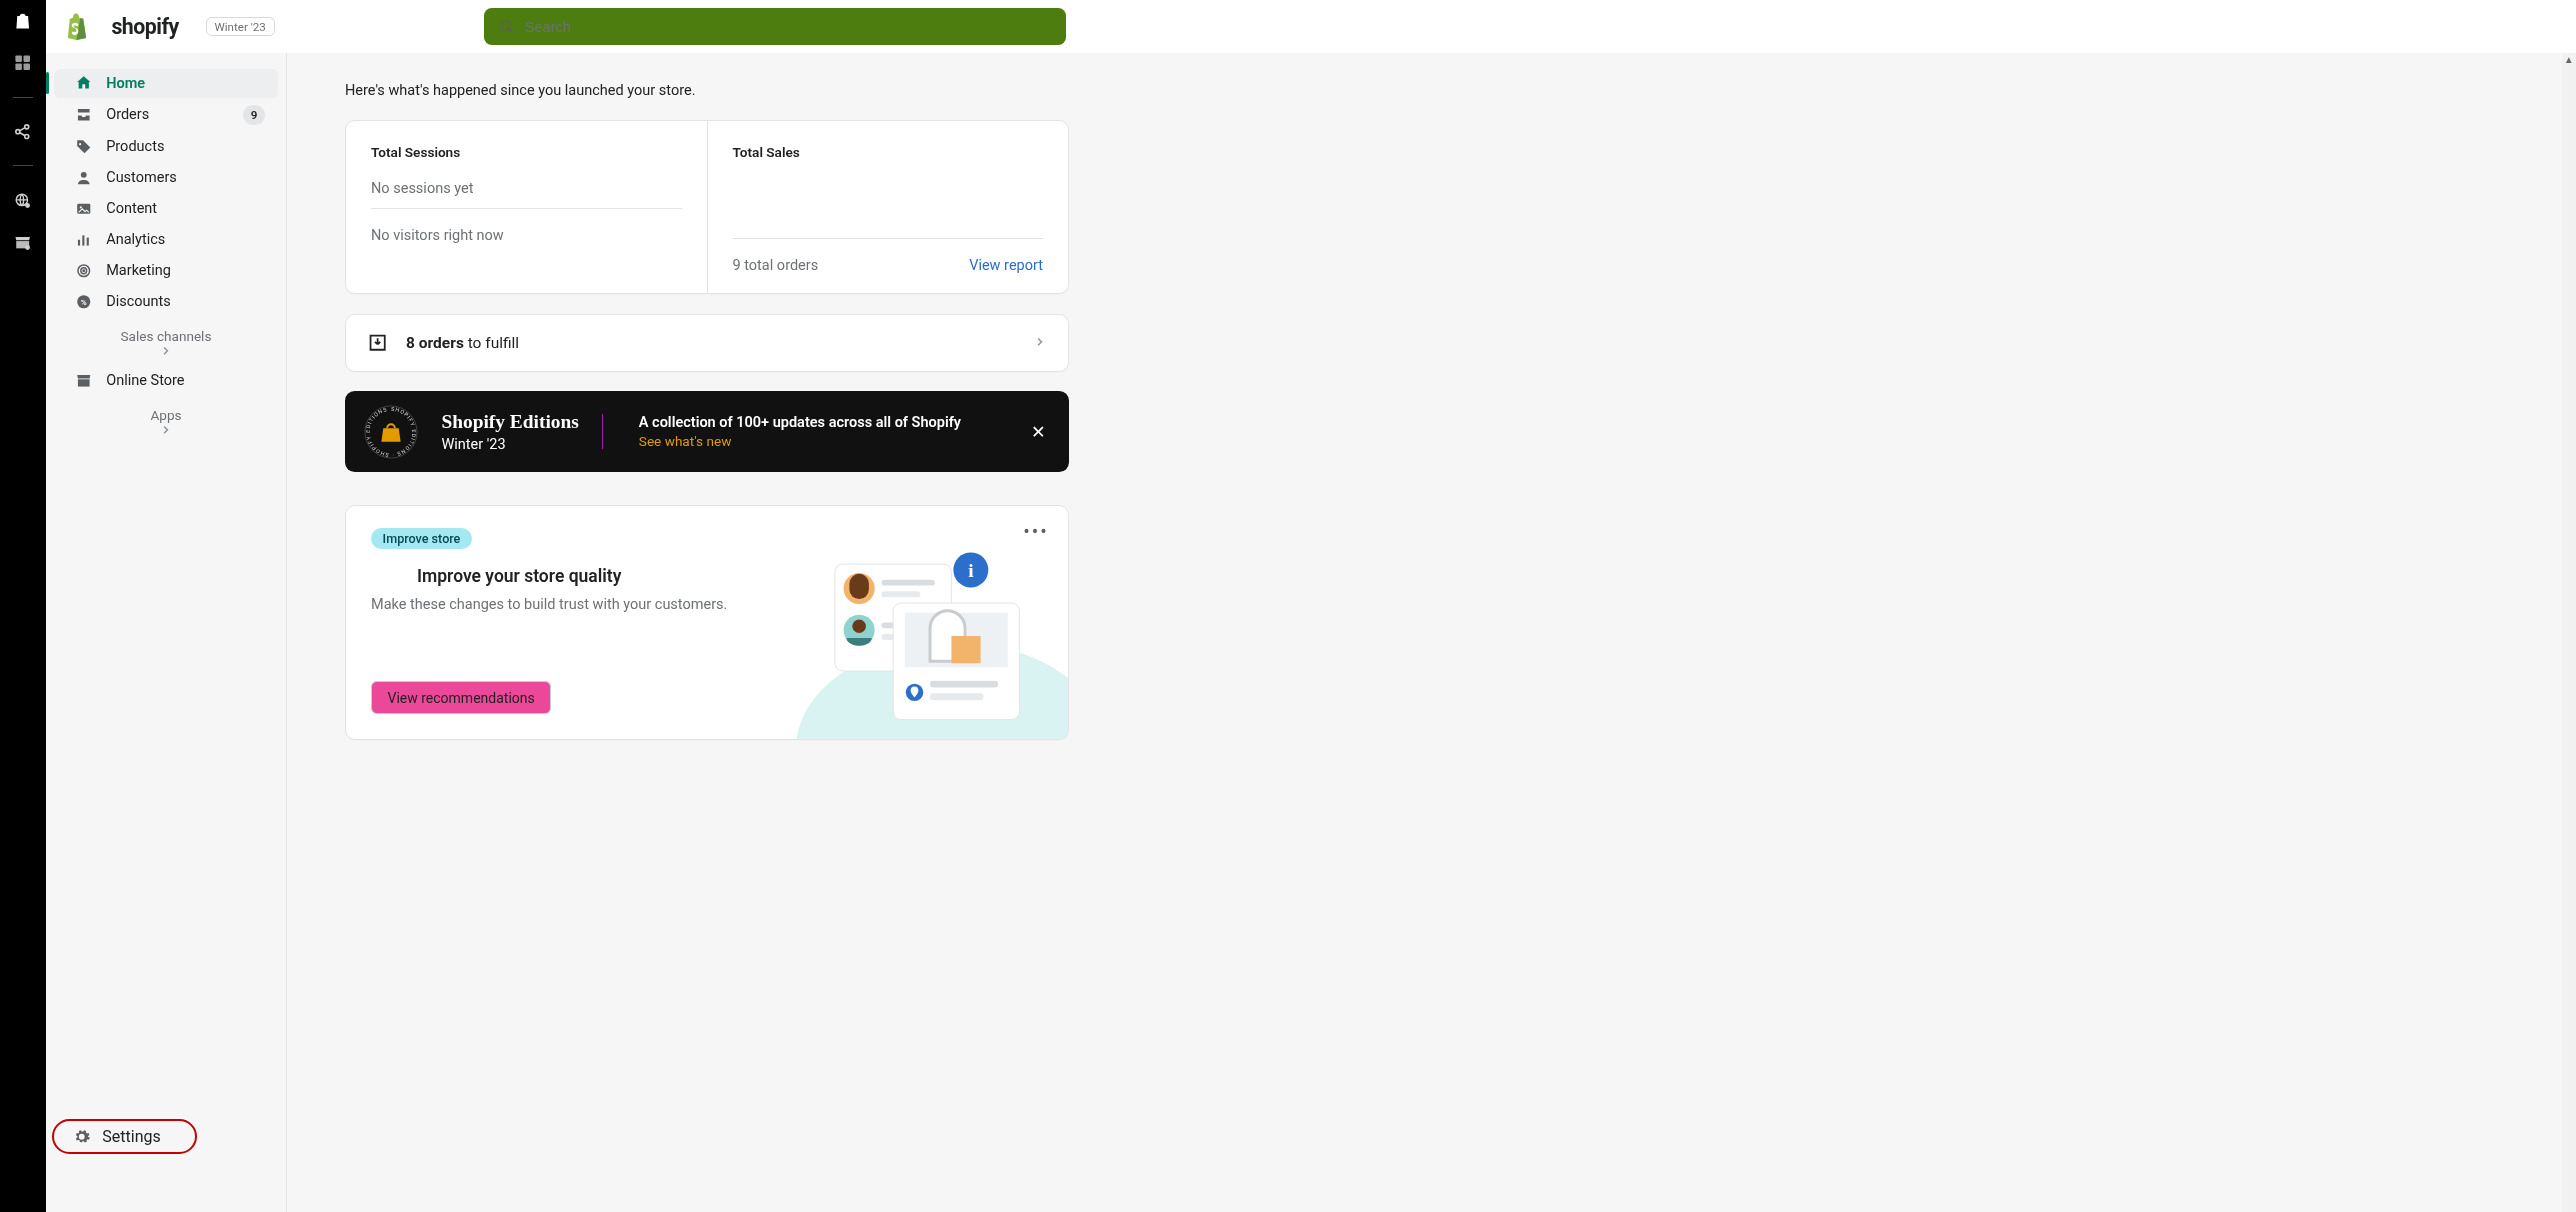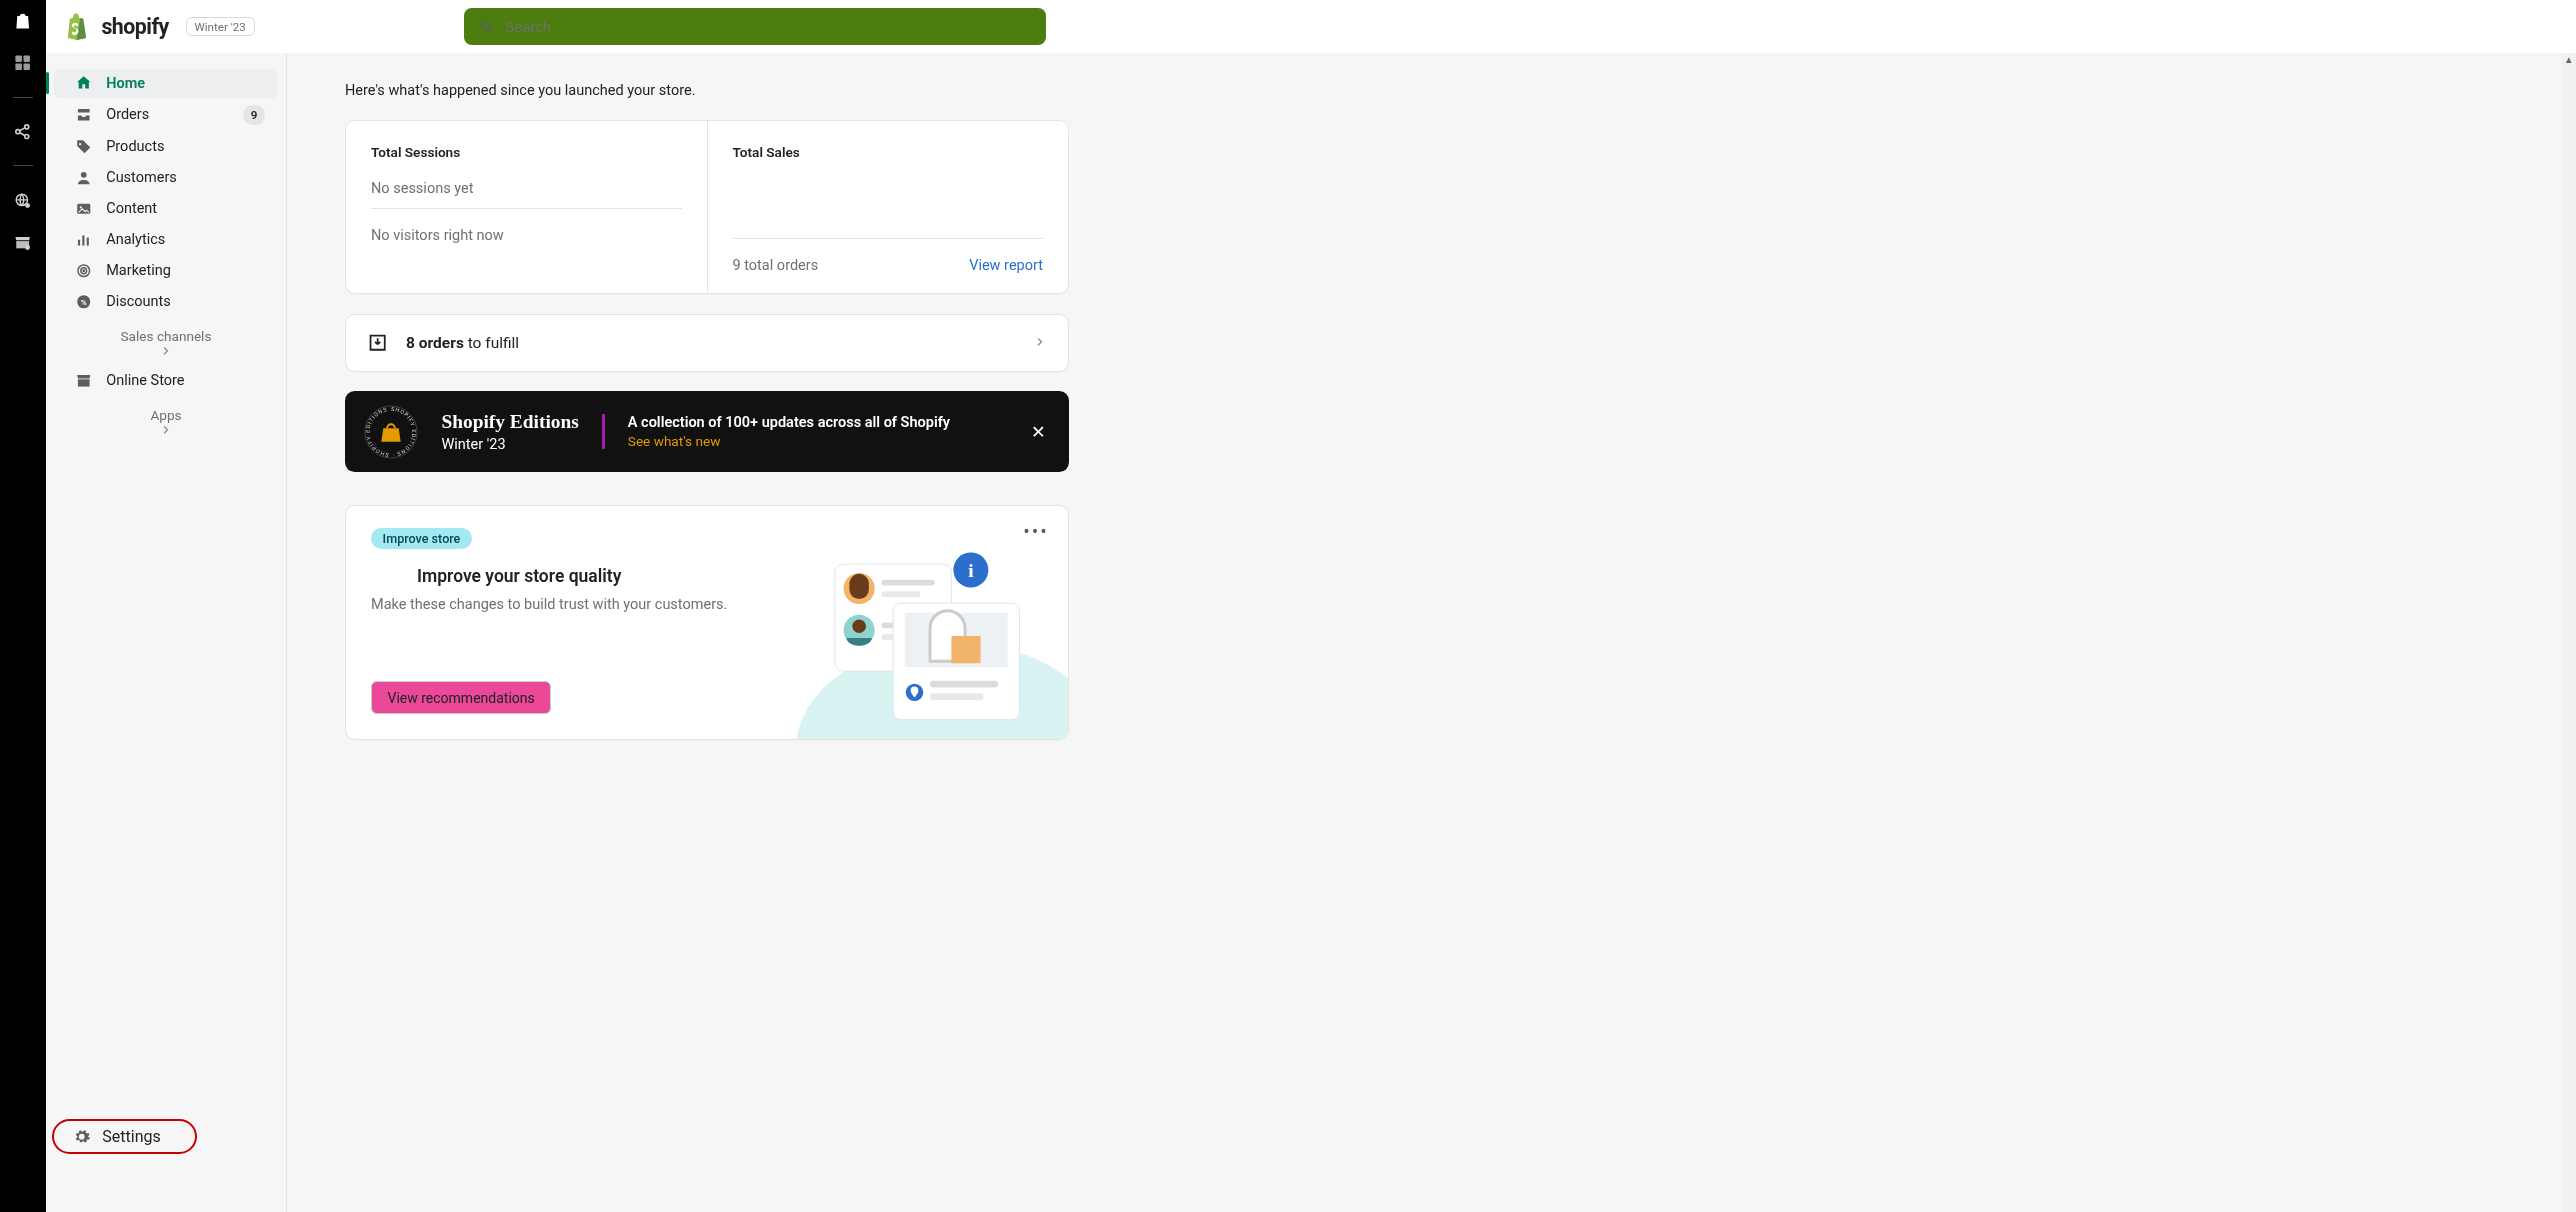--- a/index.html
+++ b/index.html
@@ -8,21 +8,21 @@
 
   
   .rail { width:46px; background:#000; flex-shrink:0; display:flex; flex-direction:column; align-items:center; padding-top:9.7px; gap:21.3px; }
   .rail .sep { width:19.4px; height:1px; background:#454545; margin:1.9px 0;}
   .rail-icon { width:21.3px; height:21.3px; color:#cfcfcf; display:flex; align-items:center; justify-content:center;}
   .rail-icon svg { width:19.4px; height:19.4px; }
 
   
   .main-col { flex:1; display:flex; flex-direction:column; min-width:0;}
   .topbar { height:53px; background:#fff; display:flex; align-items:center; padding:0 19.4px; gap:15.5px; }
-  .logo-wrap { display:flex; align-items:center; gap:13px;}
+  .logo-wrap { display:flex; align-items:center; gap:23px;}
   .logo-word { font-weight:700; font-size:21.3px; letter-spacing:-0.5px;}
   .logo-bag { width:23px; height:27px; }
   .winter-chip { border:1px solid #d8d8db; color:#6d7175; font-size:11.6px; padding:1.9px 7.8px; border-radius:5.8px; margin-left:3.9px;}
   .search { flex:0 0 582px; margin-left:194px; height:37px; background:#4d7c0f; border-radius:7.8px; display:flex; align-items:center; padding:0 13.6px; color:#6d7175;}
   .search svg { width:17.5px; height:17.5px; margin-right:9.7px; color:#5c5f62;}
   .search input { flex:1; border:none; background:transparent; font-size:14.5px; color:#202223; outline:none;}
   .search input::placeholder { color:#6d7175;}
 
   
   .below { flex:1; display:flex; min-height:0;}
@@ -60,21 +60,21 @@
   .fulfill .ic { width:21.3px; height:21.3px; color:#202223;}
   .fulfill .ic svg{width:21.3px;height:21.3px;}
   .fulfill-text { font-size:15.5px;}
   .fulfill-text .bold { font-weight:700;}
   .fulfill .chev { margin-left:auto; color:#8c9196;}
 
   .editions { margin-top:19.4px; background:#111; border-radius:9.7px; padding:13.6px 19.4px; display:flex; align-items:center; gap:23px; color:#fff;}
   .editions-badge { width:54px; height:54px; position:relative; flex-shrink:0;}
   .editions-title { font-family: Georgia, 'Times New Roman', serif; font-weight:600; font-size:19.4px; line-height:1.1;}
   .editions-sub { font-size:14.5px; margin-top:3.9px;}
-  .editions-right { border-left:3px solid #a21caf; padding-left:23px; flex:1;}
+  .editions-right { border-left:1px solid #a21caf; padding-left:36px; flex:1;}
   .editions-line1 { font-weight:600; font-size:14.5px;}
   .editions-link { color:#e39b00; font-size:13.6px; margin-top:1.9px; cursor:pointer;}
   .editions .close { margin-left:auto; color:#fff; cursor:pointer; font-size:17.5px; padding:3.9px;}
 
   .improve { margin-top:33px; padding:21.3px 25px 25px 25px; position:relative; overflow:hidden; min-height:223px;}
   .pill { display:inline-block; background:#a4e8f2; color:#054a5a; font-size:12.6px; padding:2.9px 11.6px; border-radius:13.6px; font-weight:500;}
   .improve h3 { font-size:17.5px; font-weight:600; margin-top:17.5px;margin-left:46px;}
   .improve p { color:#6d7175; font-size:14.5px; margin-top:9.7px; max-width:369px;}
   .btn { margin-top:68px; display:inline-flex; align-items:center; border:1px solid #c9cccf; background:#ec4899; border-radius:5.8px; padding:7.8px 15.5px; font-size:14px; cursor:pointer;}
   .dots { position:absolute; top:13.6px; right:19.4px; color:#5c5f62; font-size:19.4px; letter-spacing:1.9px; cursor:pointer;}

